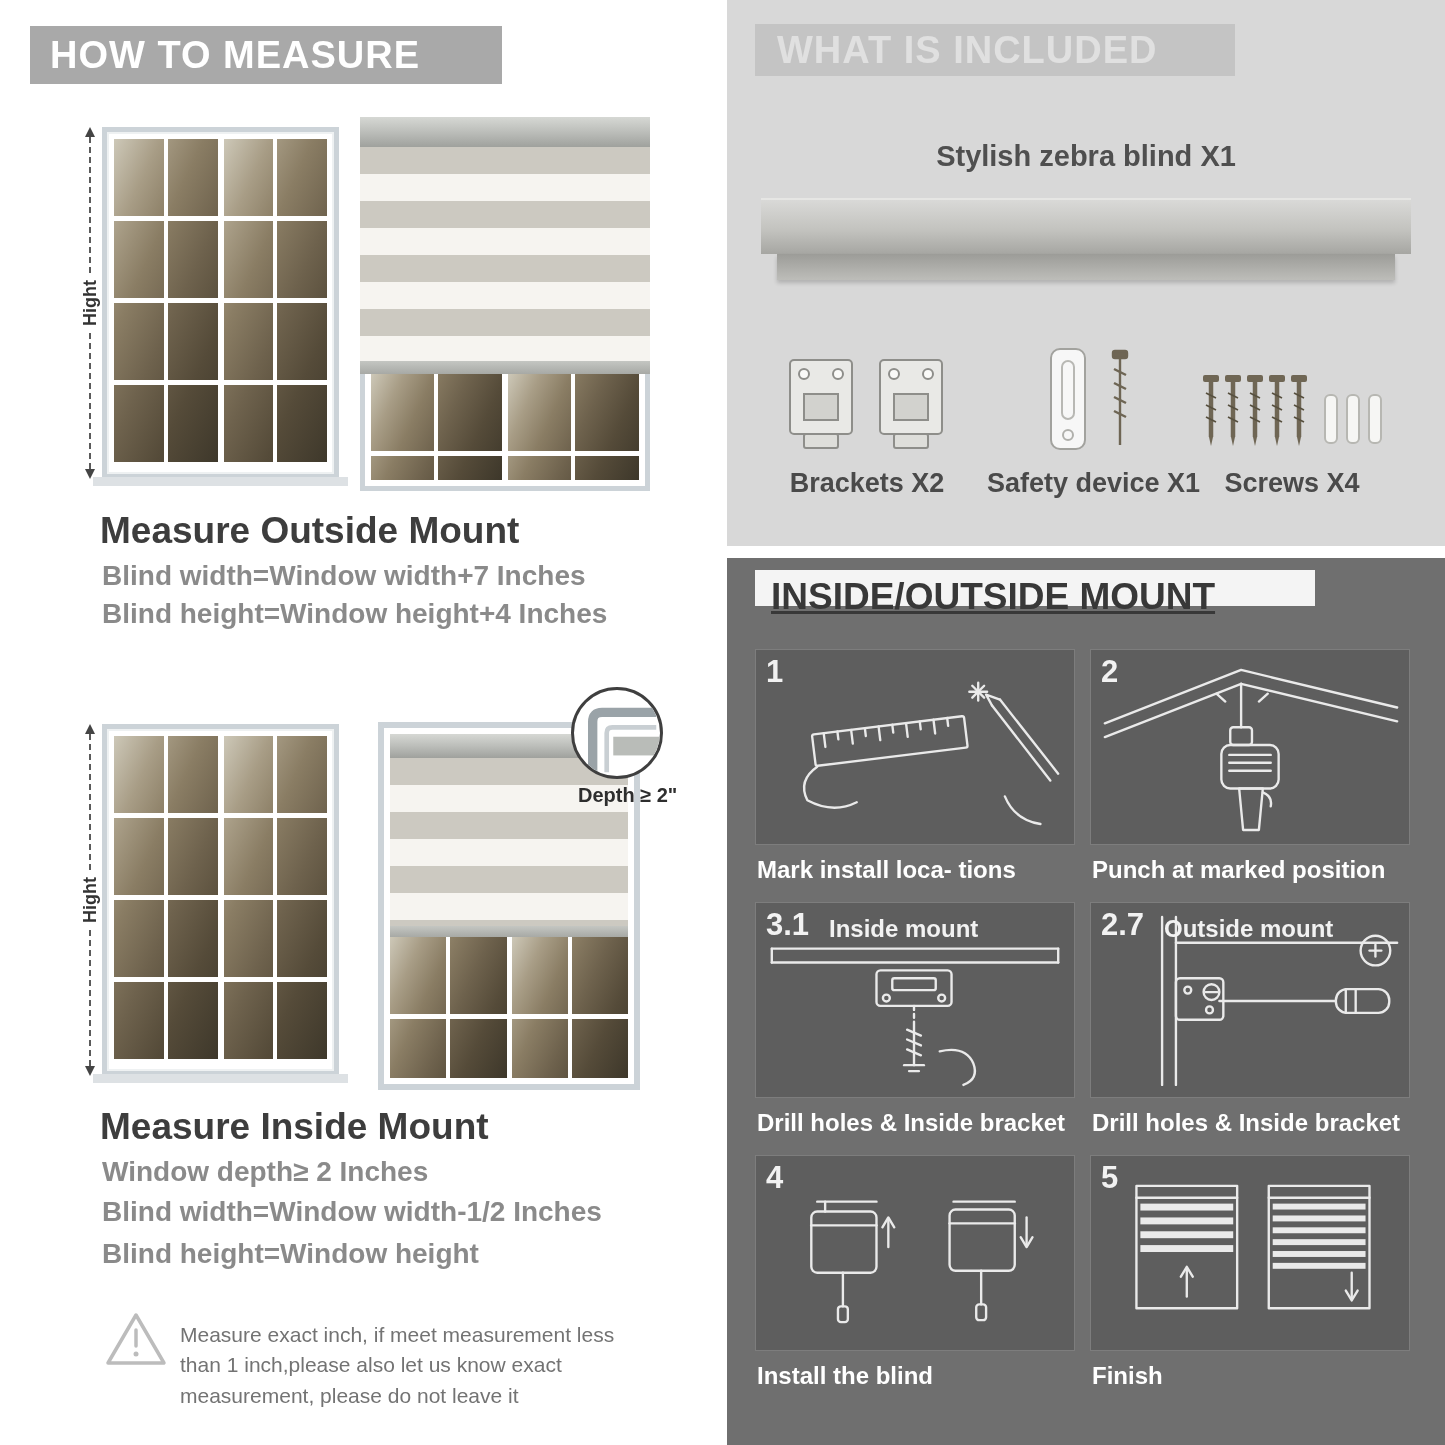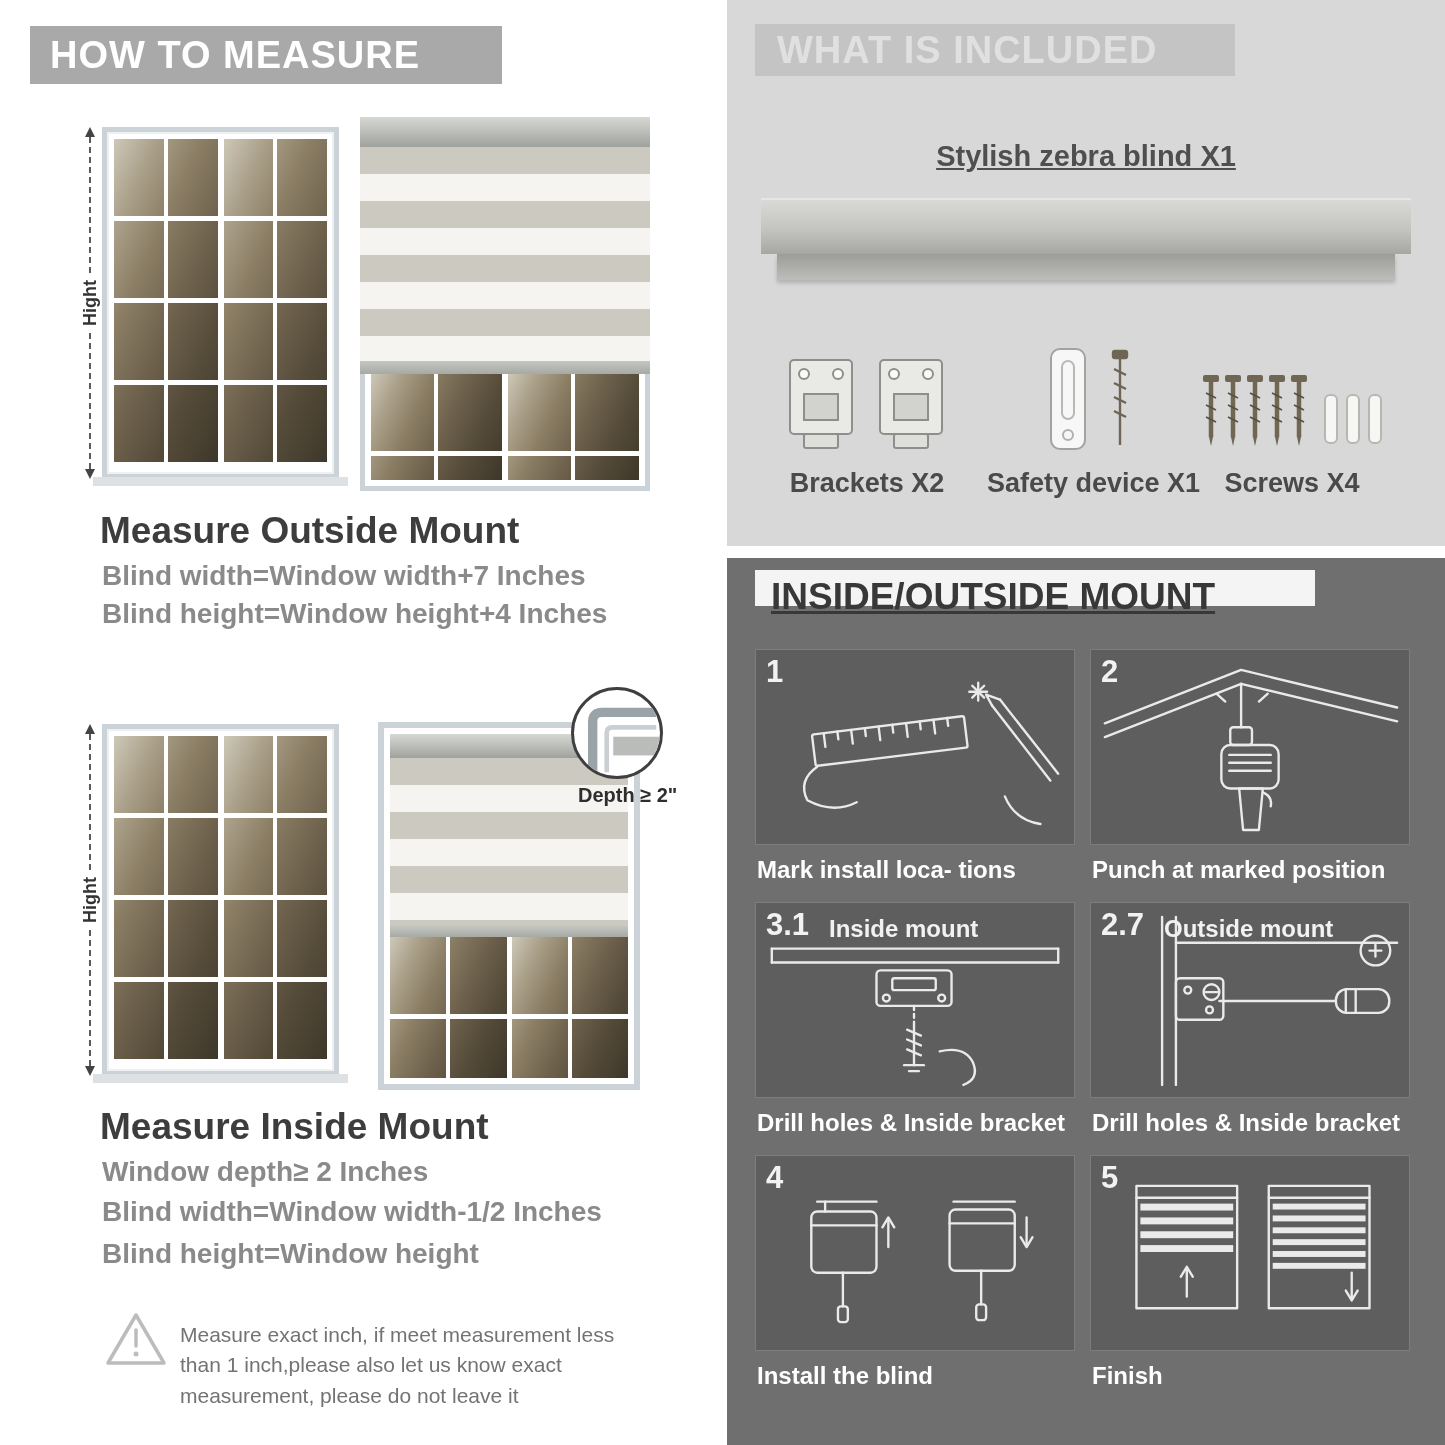--- a/index.html
+++ b/index.html
@@ -66,21 +66,21 @@
   .warn-triangle { position:absolute; left:103px; top:1308px; }
   .warn-text { position:absolute; left:180px; top:1320px; width:470px;
     font-size:21px; color:#737373; line-height:1.45; }
 
   
   #included { position:absolute; left:727px; top:0; width:718px; height:546px; background:#d8d8d8; }
   .included-banner { position:absolute; left:28px; top:24px; width:480px; height:52px;
     background:#c4c4c4; color:#e0e0e0; font-size:38px; font-weight:bold;
     line-height:52px; padding-left:22px; letter-spacing:1px; }
   .product-title { position:absolute; top:140px; left:0; width:100%; text-align:center;
-    font-size:29px; font-weight:bold; color:#4f4f4f;text-decoration:underline; }
+    font-size:29px; font-weight:bold; color:#4f4f4f; }
   .rail { position:absolute; left:34px; top:198px; width:650px; height:56px;
     background:linear-gradient(180deg,#d9d9d7 0%,#c3c3bf 55%,#a6a6a2 100%); border-top:2px solid #e6e6e4; }
   .rail-lip { position:absolute; left:50px; top:254px; width:618px; height:26px;
     background:linear-gradient(180deg,#9c9c98,#bdbdb9); box-shadow:0 3px 4px rgba(0,0,0,0.18); }
   .item { position:absolute; top:338px; text-align:center; }
   .item .icon-box { height:122px; display:flex; align-items:flex-end; justify-content:center; }
   .item-label { font-size:27px; font-weight:bold; color:#4a4a4a; margin-top:8px; white-space:nowrap; }
   #item-brackets { left:40px;  width:200px; }
   #item-safety   { left:260px; width:210px; }
   #item-screws   { left:460px; width:210px; }

